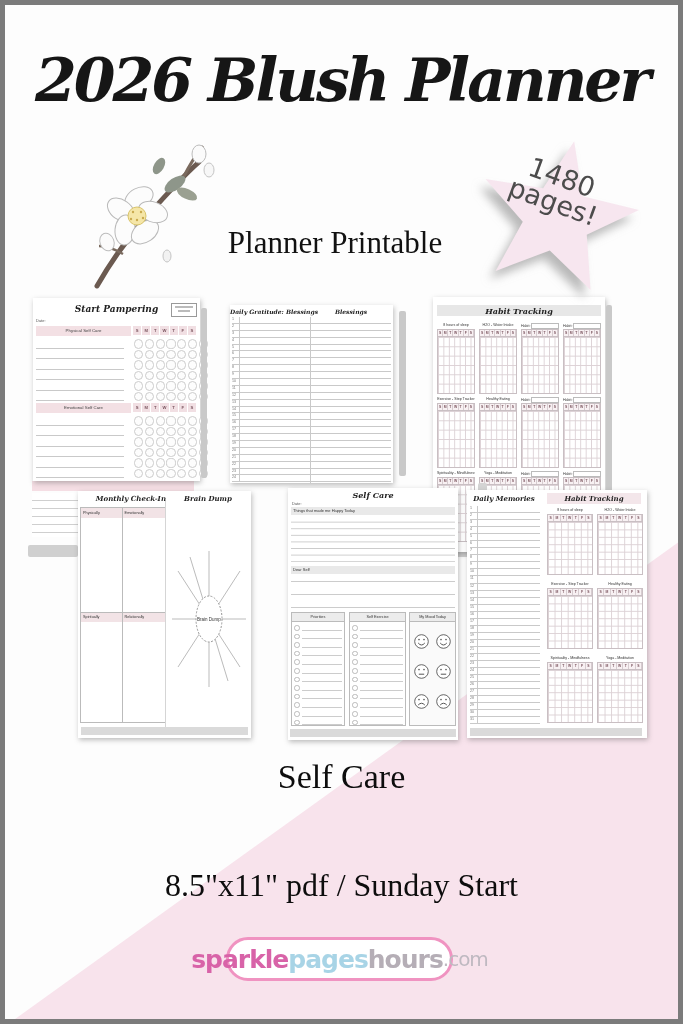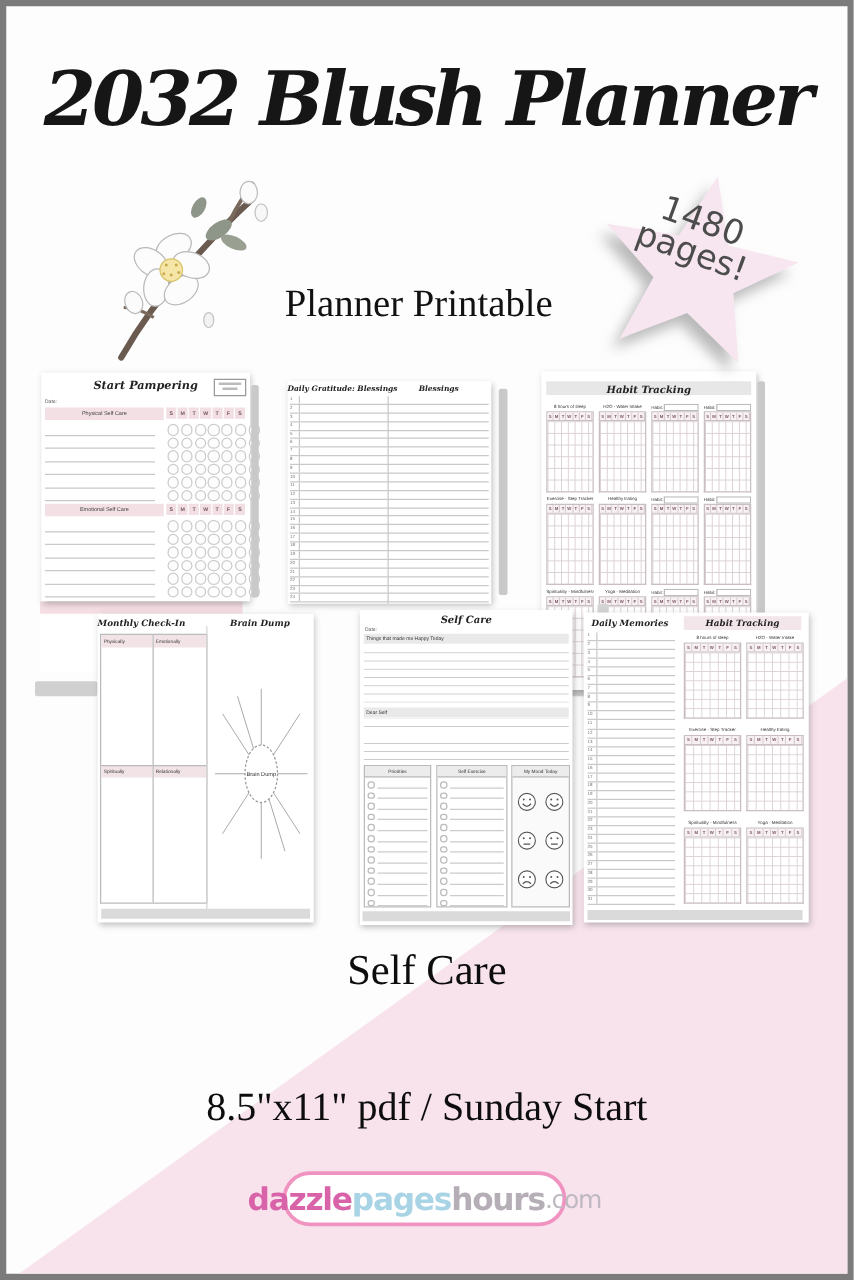--- a/index.html
+++ b/index.html
@@ -76,21 +76,21 @@
   .lg-pink{color:#d863a8}.lg-blue{color:#a8d4e6}.lg-gray{color:#b5aeb6}.lg-com{color:#bfb9c1;font-size:20px;font-weight:400;}
   .frag{position:absolute;z-index:1;}
 </style>
 </head>
 <body>
 
 <div id="stage">
 
   <div id="pinkDiag" class="abs"></div>
 
-  <div id="pinTitle" class="abs">2032 Blush Planner</div>
+  <div id="pinTitle" class="abs">2026 Blush Planner</div>
 
   <svg id="flower" class="abs" width="132" height="156" viewBox="0 0 132 156">
     <path d="M14,150 C30,122 48,98 66,78 C82,60 98,42 116,26" stroke="#6b5a50" stroke-width="5" fill="none" stroke-linecap="round"></path>
     <path d="M100,42 C106,30 112,20 120,10" stroke="#7a6a5e" stroke-width="3" fill="none"></path>
     <path d="M40,118 C30,112 24,110 16,110" stroke="#7a6a5e" stroke-width="2.5" fill="none"></path>
     <ellipse cx="92" cy="48" rx="12" ry="6" fill="#8e968a" transform="rotate(-35 92 48)"></ellipse>
     <ellipse cx="104" cy="58" rx="11" ry="5" fill="#9aa091" transform="rotate(25 104 58)"></ellipse>
     <ellipse cx="76" cy="30" rx="9" ry="5" fill="#8e968a" transform="rotate(-60 76 30)"></ellipse>
     <g stroke="#b9b9b9" stroke-width="1" fill="#fcfcfc">
       <ellipse cx="56" cy="62" rx="15" ry="10" transform="rotate(-28 56 62)"></ellipse>
@@ -566,21 +566,21 @@
             <i>S</i>
           </div>
           <div class="tgrid g6" style="background-size: 5.43px 9.33px;"></div>
         </div>
       </div>
   </div>
   <div class="scrollstrip" style="left:601px;top:300px;width:6px;height:240px;"></div>
   <div class="scrollstrip" style="left:473px;top:478px;width:9px;height:78px;background:#d4d4d4;"></div>
 
   <div class="page z3" id="pgD" style="left:73px;top:486px;width:173px;height:247px;">
-    <div class="pgtitle" style="left:0;top:3px;width:88px;text-align:left;font-size:7px;">Monthly Check-In</div>
+    <div class="pgtitle" style="left:0;top:3px;width:88px;text-align:right;font-size:7px;">Monthly Check-In</div>
     <div class="pgtitle" style="left:90px;top:3px;width:80px;text-align:center;font-size:7px;">Brain Dump</div>
     <div class="mtable" style="left:2px;top:16px;width:84px;height:214px;">
       <div class="mcell" style="left:0;top:0;width:41px;height:10px;">Physically</div>
       <div class="mcell" style="left:41.6px;top:0;width:42px;height:10px;">Emotionally</div>
       <div class="mcell" style="left:0;top:104px;width:41px;height:10px;">Spiritually</div>
       <div class="mcell" style="left:41.6px;top:104px;width:42px;height:10px;">Relationally</div>
       <div class="vline" style="left:41px;top:0;height:214px;"></div>
       <div class="hline" style="left:0;top:103.5px;width:84px;"></div>
     </div>
     <div class="vline" style="left:87px;top:10px;height:228px;background:#d5d5d5;"></div>
@@ -940,19 +940,19 @@
           </div>
           <div class="tgrid g7" style="background-size: 6.57px 7.43px;"></div>
         </div>
       </div>
     <div class="footbar" style="left:3px;top:238px;width:172px;height:8px;"></div>
   </div>
 
   <div id="selfCareLabel" class="abs">Self Care</div>
   <div id="specLabel" class="abs">8.5"x11" pdf / Sunday Start</div>
   <div id="sitePill" class="abs">
-    <span class="lg-pink">dazzle</span>
+    <span class="lg-pink">sparkle</span>
       <span class="lg-blue">pages</span>
       <span class="lg-gray">hours</span>
       <span class="lg-com">.com</span>
   </div>
 
 </div>
 
 </body></html>

